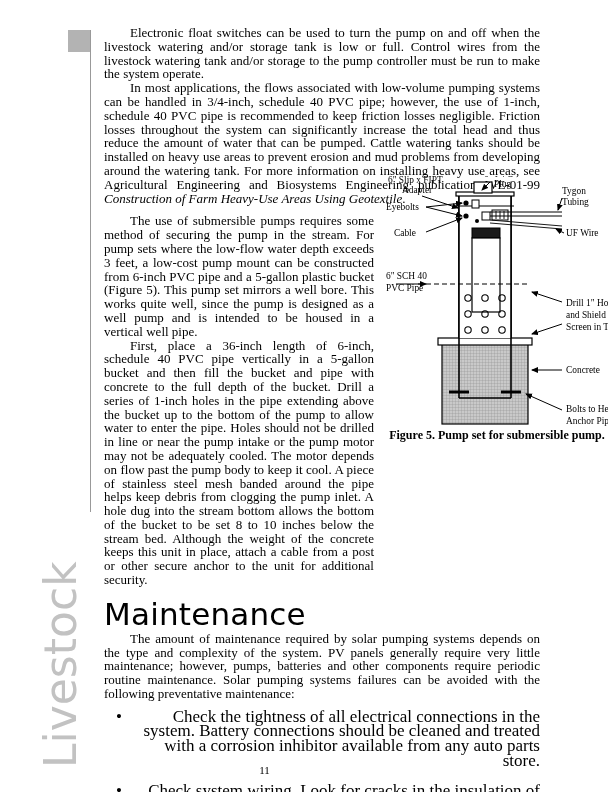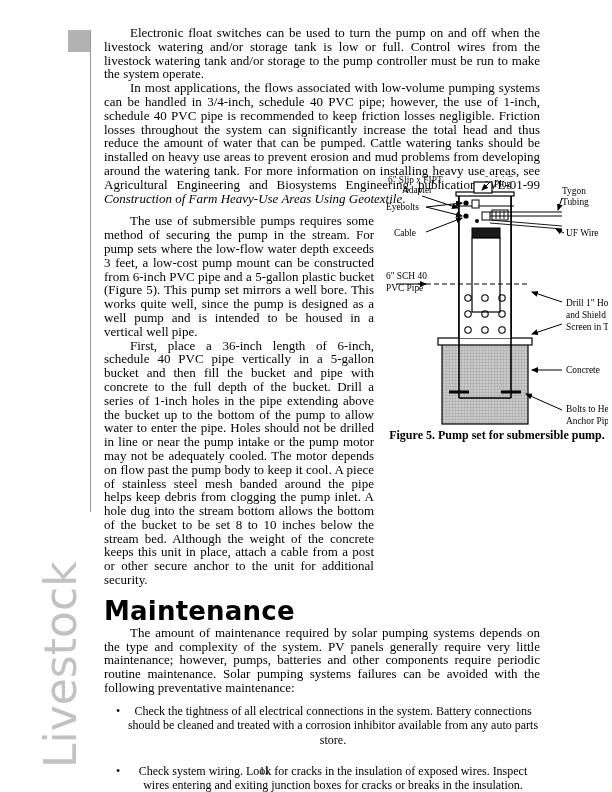--- a/index.html
+++ b/index.html
@@ -69,46 +69,46 @@
 
   h2.section {
     font-family: "DejaVu Sans", sans-serif;
     font-weight: 400;
     font-size: 15px;
     margin: 0;
     letter-spacing: 0.2px;
   }
   h1.section-big {
     font-family: "DejaVu Sans", sans-serif;
-    font-weight: 700;
-    font-size: 26px;
+    font-weight: 400;
+    font-size: 31px;
     margin: 0;
     letter-spacing: 0.2px;
   }
 
   
   .col-narrow {
     width: 270px;
   }
 
   .spacer-sm { height: 9px; }
 
   
   ul.bullets {
     list-style: none;
     margin: 0;
     padding: 0;
   }
   ul.bullets li {
     position: relative;
-    font-size: 12px;
+    font-size: 17px;
     line-height: 14.6px;
     margin-bottom: 16px;
     padding-left: 10px;
-    text-align: center;
+    text-align: right;
   }
   ul.bullets li:before {
     content: "\2022";
     position: absolute;
     left: 0;
     top: 0;
   }
 
   
   .figure {

